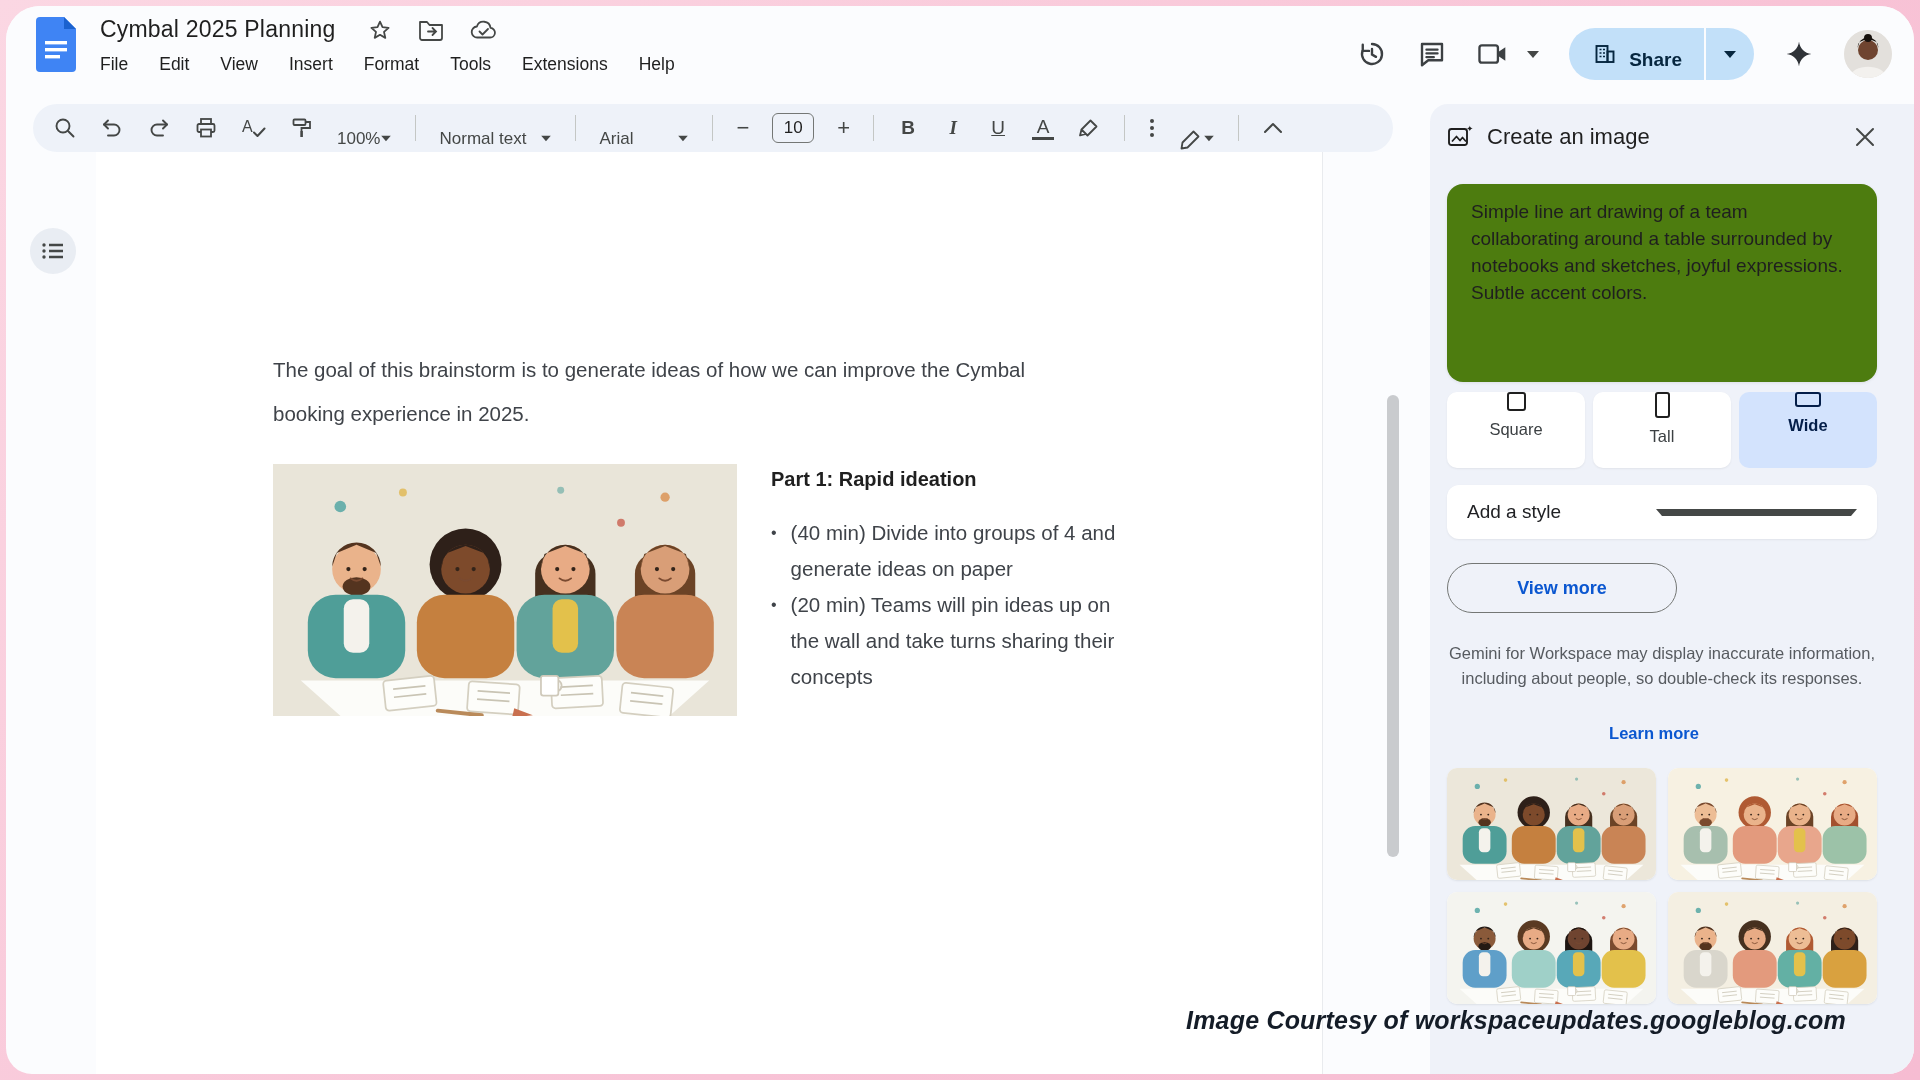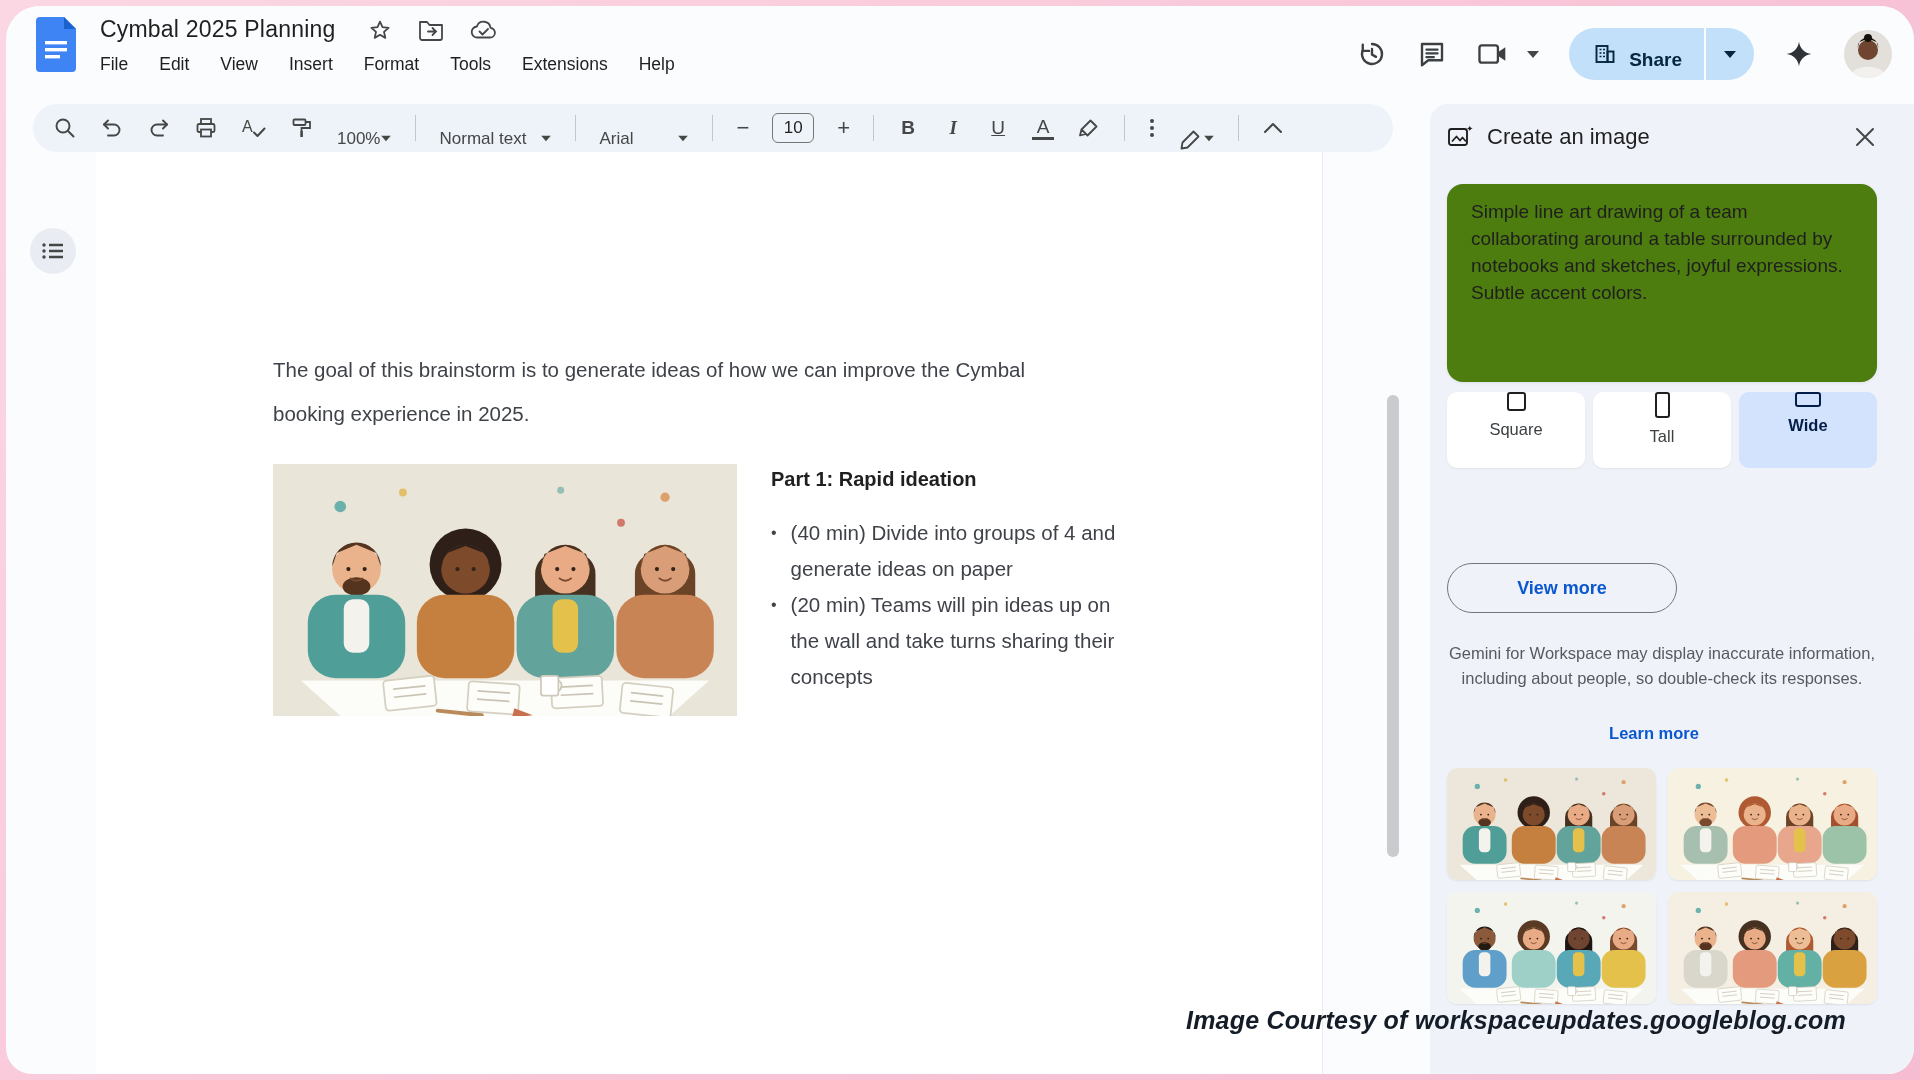--- a/index.html
+++ b/index.html
@@ -389,20 +389,24 @@
       <div class="aspect">
         <span class="ar-ico ar-tl"></span>
         <span>Tall</span>
       </div>
       <div class="aspect selected">
         <span class="ar-ico ar-wd"></span>
         <span>Wide</span>
       </div>
     </div>
 
+    <div class="style-bar">
+      <span>Add a style</span>
+      <span class="caret"></span>
+    </div>
 
     <div class="viewmore">
       <span>View more</span>
     </div>
 
     <div class="disclaimer">Gemini for Workspace may display inaccurate information, including about people, so double-check its responses.</div>
     <div class="learnmore"><span>Learn more</span></div>
 
     <div class="thumbs">
       <div class="thumb">

